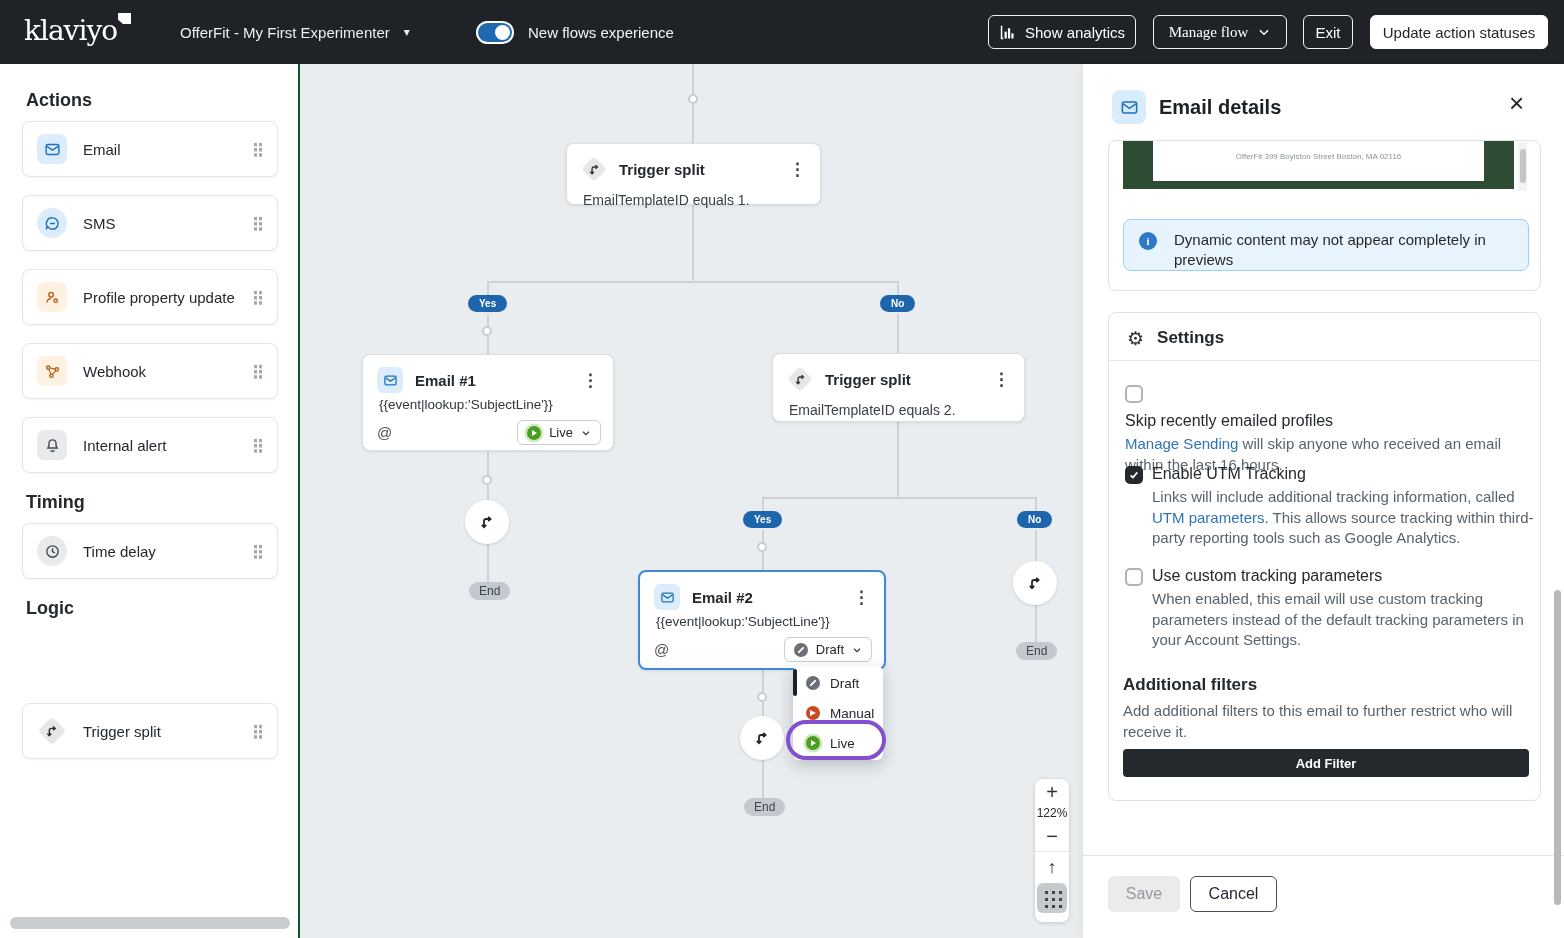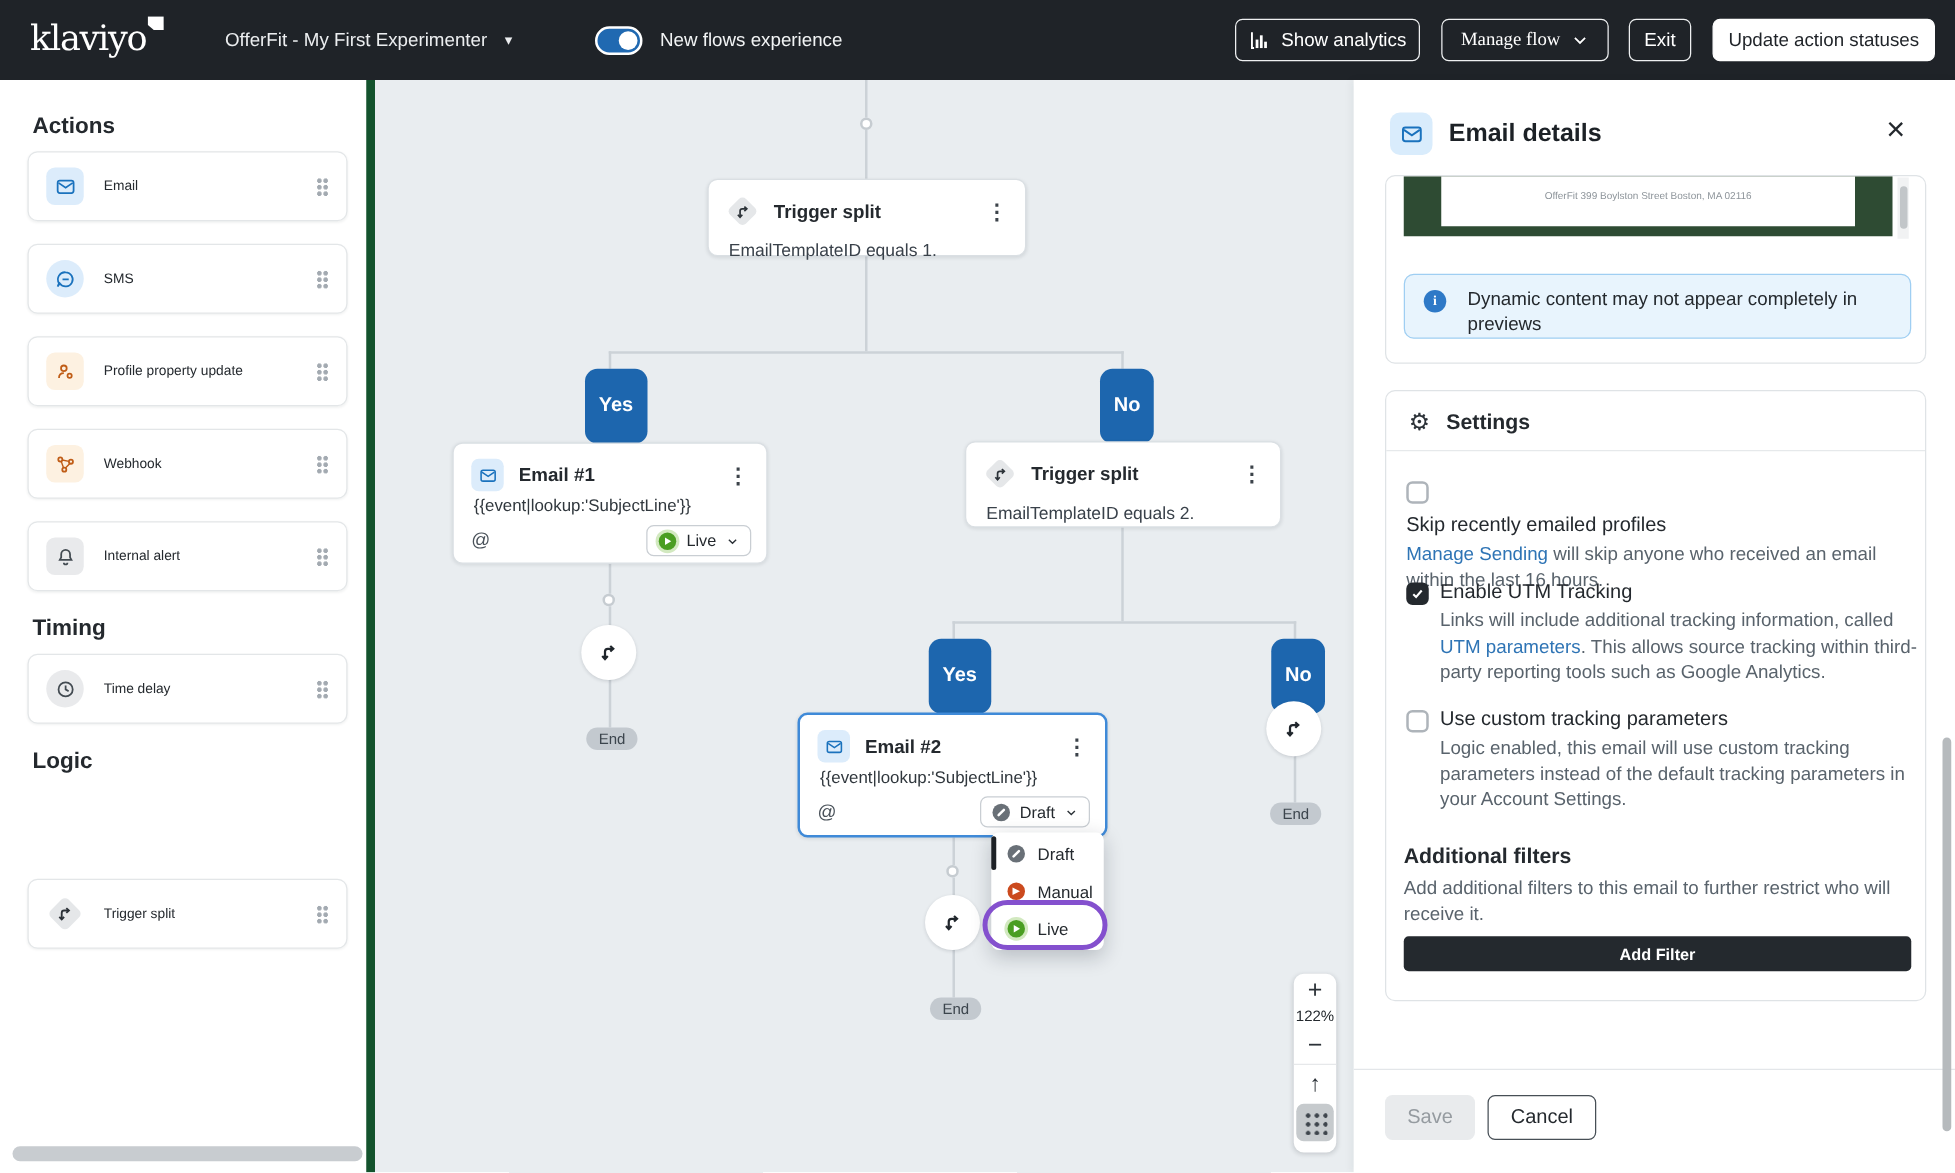--- a/index.html
+++ b/index.html
@@ -14,41 +14,41 @@
   .flow-selector { position:absolute; left:180px; top:0; height:64px; display:flex; align-items:center; gap:14px; color:#eceef0; font-size:15px; cursor:pointer; }
   .caret { font-size:12px; color:#eceef0; }
   .toggle-wrap { position:absolute; left:476px; top:0; height:64px; display:flex; align-items:center; gap:14px; }
   .toggle { width:38px; height:23px; border-radius:12px; background:#2069b1; border:2px solid #fff; position:relative; cursor:pointer; }
   .toggle-knob { position:absolute; right:2px; top:2px; width:15px; height:15px; border-radius:50%; background:#fff; }
   .toggle-label { color:#f2f4f5; font-size:15px; }
   .tb-btn { position:absolute; top:15px; height:34px; border:1px solid #eef0f1; border-radius:6px; background:transparent; color:#fff; font-size:15px; display:flex; align-items:center; justify-content:center; gap:9px; cursor:pointer; font-family:inherit; }
   .tb-btn.primary { background:#fff; color:#1f2328; border-color:#fff; font-weight:400; }
 
   
-  .sidebar { position:absolute; left:0; top:64px; width:300px; height:874px; background:#fff; border-right:7px solid #14532d; }
+  .sidebar { position:absolute; left:0; top:64px; width:300px; height:874px; background:#fff; border-right:2px solid #14532d; }
   .side-title { position:absolute; left:26px; color:#24292e; font-size:18px; font-weight:bold; }
   .side-card { position:absolute; left:22px; width:256px; height:56px; background:#fff; border:1px solid #e3e6e8; border-radius:8px; box-shadow:0 1px 2px rgba(20,30,40,.06); display:flex; align-items:center; padding:0 14px; gap:16px; cursor:grab; }
-  .side-label { font-size:11px; color:#24292e; flex:1; }
+  .side-label { font-size:15px; color:#24292e; flex:1; }
   .drag-dots { width:10px; height:15px; background-image:radial-gradient(#a3aab1 1.6px, transparent 1.7px); background-size:5px 5.2px; }
   .icon-sq { width:30px; height:30px; border-radius:7px; display:flex; align-items:center; justify-content:center; flex:none; }
   .ic-blue { background:#dcecfb; }
   .ic-orange { background:#fdf1e1; }
   .ic-gray { background:#e9eaec; }
   .ic-circle { border-radius:50%; }
   .diamond-wrap { width:30px; height:30px; position:relative; display:flex; align-items:center; justify-content:center; flex:none; }
   .diamond { position:absolute; left:5px; top:5px; width:20px; height:20px; background:#e5e7e9; border-radius:4px; transform:rotate(45deg); }
   .diamond-wrap svg { position:relative; }
   .side-scrollbar { position:absolute; left:10px; top:853px; width:280px; height:12px; border-radius:6px; background:#c8ccd0; }
 
   
   .canvas { position:absolute; left:300px; top:64px; width:783px; height:874px; background:#e9edf0; overflow:hidden; }
   .cline { position:absolute; background:#ccd2d7; }
   .v { width:2px; } .h { height:2px; }
   .cdot { position:absolute; width:10px; height:10px; border-radius:50%; background:#fff; border:2px solid #c6ccd1; }
-  .badge { position:absolute; background:#1d66ae; color:#fff; font-size:16px; font-weight:bold; border-radius:10px; padding:21px 11px; }
+  .badge { position:absolute; background:#1d66ae; color:#fff; font-size:10px; font-weight:bold; border-radius:10px; padding:3px 11px; }
   .end-badge { position:absolute; background:#c3c9cf; color:#3c454d; font-size:12px; border-radius:9px; padding:2px 10px; }
   .node { position:absolute; background:#fff; border:1px solid #dadfe3; border-radius:8px; box-shadow:0 1px 3px rgba(20,30,40,.10); }
   .node.selected { border:2px solid #3f8ad8; }
   .node-head { display:flex; align-items:center; gap:12px; padding:12px 14px 4px 14px; }
   .node-title { font-size:15px; font-weight:bold; color:#24292e; flex:1; }
   .more { color:#3c434a; font-size:17px; font-weight:bold; cursor:pointer; line-height:1; }
   .node-cond { font-size:14px; color:#39414a; padding:6px 16px 14px 16px; }
   .node-subject { font-size:13.5px; color:#30373d; padding:4px 16px 0 16px; }
   .node-foot { display:flex; align-items:center; justify-content:space-between; padding:8px 12px 10px 14px; }
   .at-icon { font-size:15px; color:#4a525a; }
@@ -461,21 +461,21 @@
         <div>
           <div class="opt-label">Enable UTM Tracking</div>
           <div class="opt-desc"><span>Links will include additional tracking information, called </span><span class="link">UTM parameters</span><span>. This allows source tracking within third-party reporting tools such as Google Analytics.</span></div>
         </div>
       </div>
 
       <div class="opt" style="top:254px;">
         <span class="cbx"></span>
         <div>
           <div class="opt-label">Use custom tracking parameters</div>
-          <div class="opt-desc">Logic enabled, this email will use custom tracking parameters instead of the default tracking parameters in your Account Settings.</div>
+          <div class="opt-desc">When enabled, this email will use custom tracking parameters instead of the default tracking parameters in your Account Settings.</div>
         </div>
       </div>
 
       <div class="af-title">Additional filters</div>
       <div class="af-desc">Add additional filters to this email to further restrict who will receive it.</div>
       <button class="af-btn">Add Filter</button>
     </div>
 
     <div class="footer-divider"></div>
     <button class="save-btn">Save</button>

